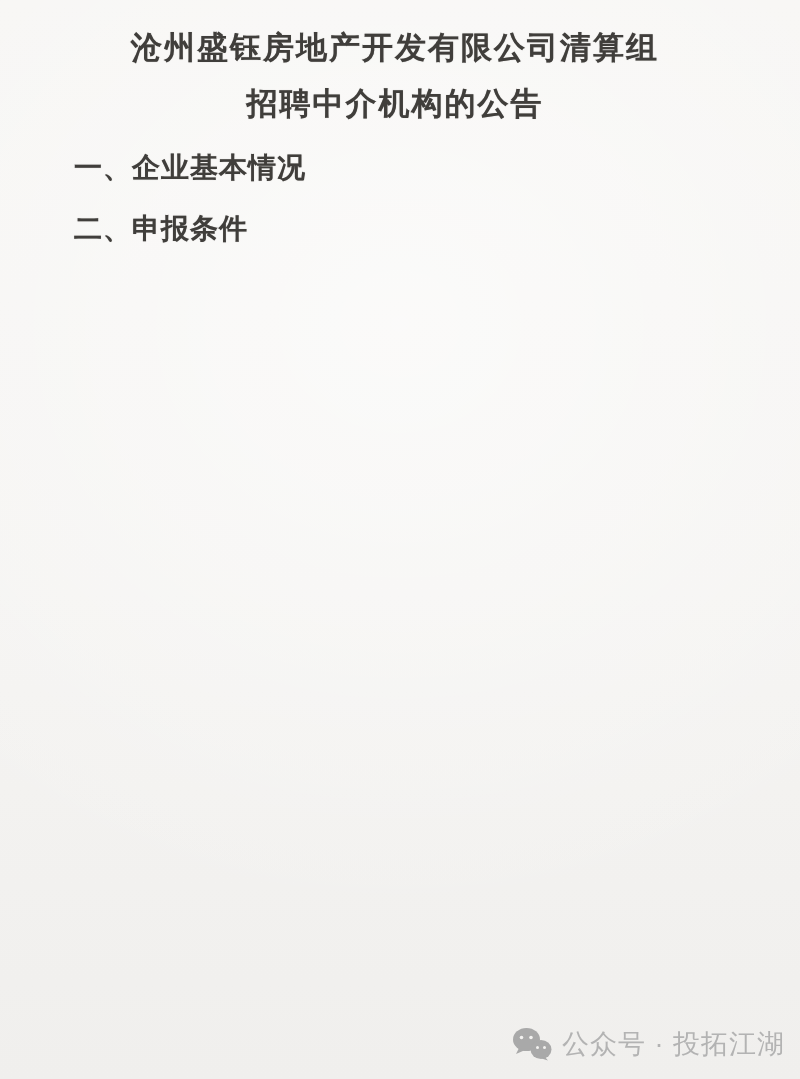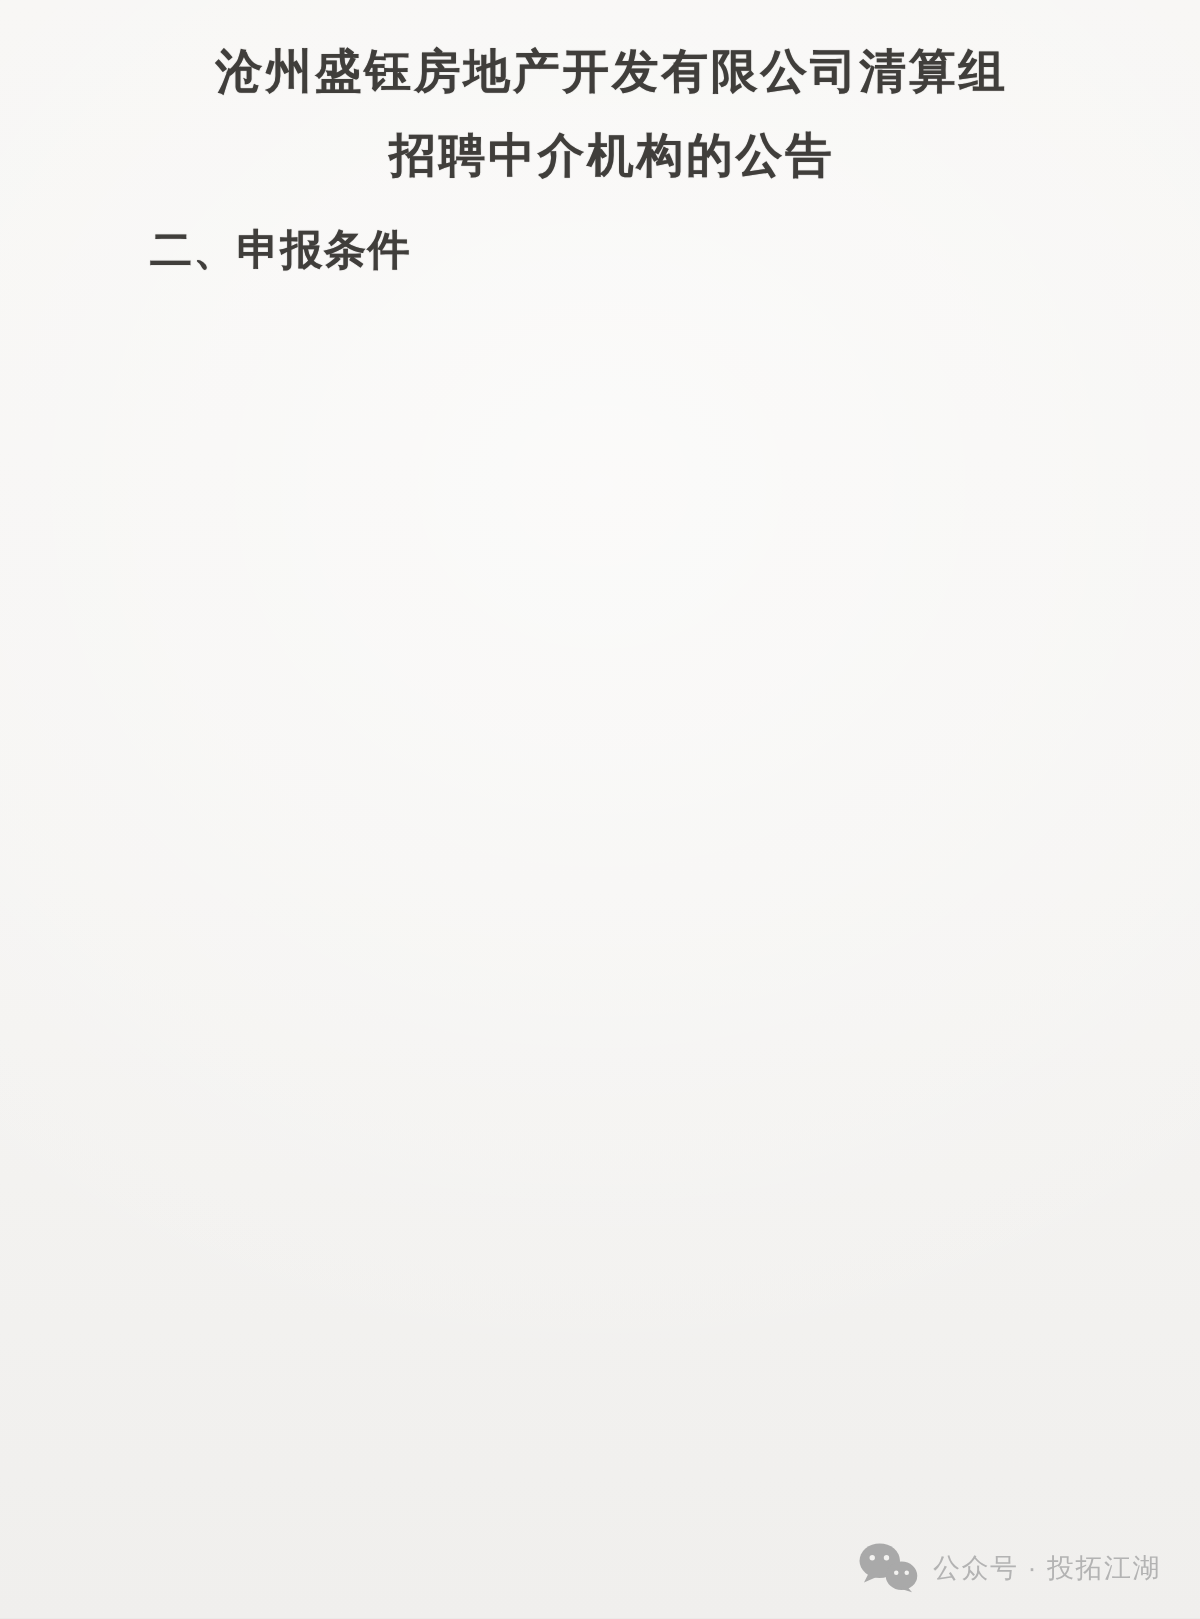--- a/index.html
+++ b/index.html
@@ -6,21 +6,21 @@
     margin: 0;
     padding: 0;
     background: #e9e8e6;
   }
   .page {
     position: relative;
     width: 800px;
     height: 1079px;
     margin: 0 auto;
     box-sizing: border-box;
-    padding: 22px 28px 0 44px;
+    padding: 22px 28px 0 18px;
     overflow: hidden;
     background:
       radial-gradient(ellipse 120% 80% at 50% 30%, rgba(255,255,255,0.55), rgba(255,255,255,0) 70%),
       linear-gradient(180deg, #f7f6f4 0%, #f5f4f2 55%, #f0efed 100%);
     font-family: "Liberation Serif", "DejaVu Serif", serif;
     color: #403e3b;
   }
   .doc-text {
     text-shadow: 0 0 0.7px rgba(70,68,64,0.55);
   }
@@ -49,27 +49,27 @@
   .heading-para {
     margin: 14px 0 6px 0;
     font-size: 28px;
     line-height: 47px;
     font-weight: 700;
     text-indent: 2em;
     letter-spacing: 1px;
   }
   .watermark {
     position: absolute;
-    right: 26px;
+    right: 15px;
     bottom: 17px;
     display: flex;
     align-items: center;
     gap: 10px;
     color: #b3b3b3;
-    font-size: 18px;
+    font-size: 27px;
     font-weight: 400;
     letter-spacing: 1px;
     text-indent: 0;
     font-family: "Liberation Sans", "DejaVu Sans", sans-serif;
   }
   .wm-icon {
     display: inline-flex;
     width: 40px;
     height: 34px;
   }
@@ -77,20 +77,21 @@
 </style>
 </head>
 <body>
 
 <div class="page">
   <div class="doc-text">
     <h1 class="title title-1">沧州盛钰房地产开发有限公司清算组</h1>
     <h1 class="title title-2">招聘中介机构的公告</h1>
 
 
+    <p class="heading-para">一、企业基本情况</p>
 
 
     <p class="heading-para">二、申报条件</p>
 
   </div>
 
   <div class="watermark">
     <span class="wm-icon">
       <svg viewBox="0 0 40 34" xmlns="http://www.w3.org/2000/svg">
         <g fill="#a9a9a9">

